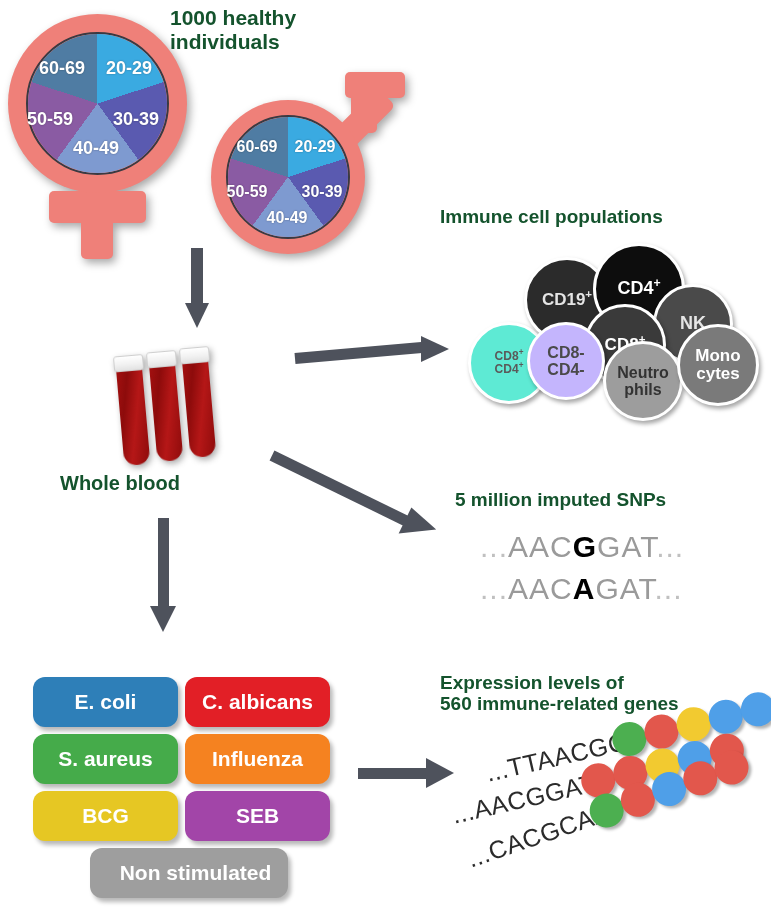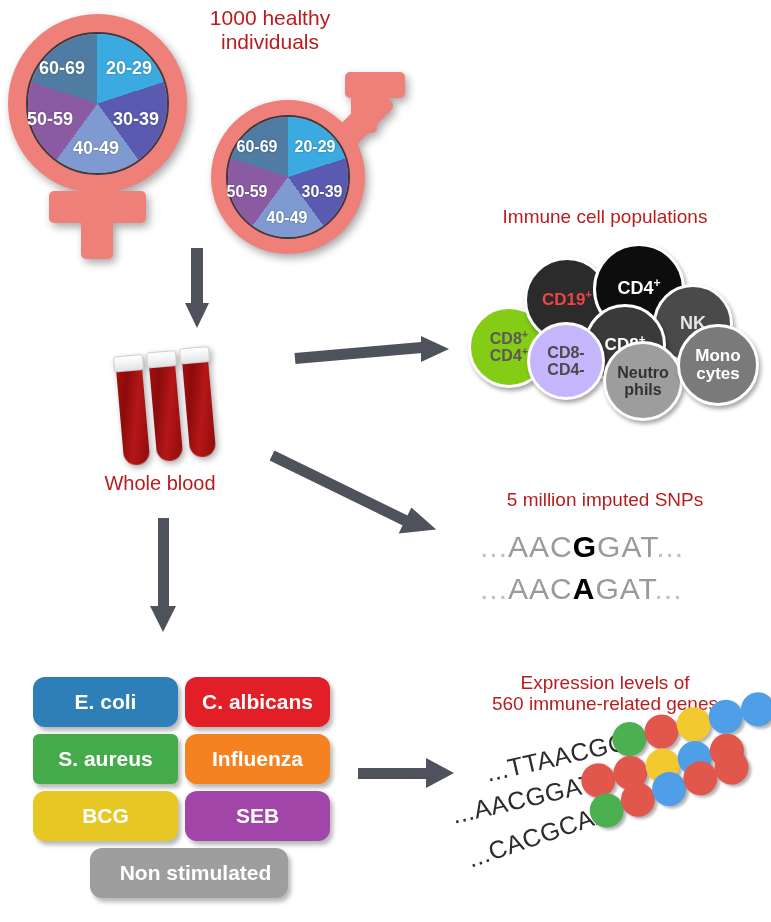--- a/index.html
+++ b/index.html
@@ -12,23 +12,23 @@
     width: 771px;
     height: 922px;
     background: #ffffff;
     font-family: "Liberation Sans", sans-serif;
     overflow: hidden;
   }
   .abs { position: absolute; }
 
   
   .title {
-    font-weight: normal;
-    color: #b91c1c;
-    text-align: center;
+    font-weight: bold;
+    color: #14532d;
+    text-align: left;
     line-height: 1.12;
     white-space: pre-line;
   }
   #cohort-title { left: 170px; top: 6px; width: 200px; font-size: 21px; }
   #immune-title { left: 440px; top: 206px; width: 330px; font-size: 19px; }
   #snp-title    { left: 455px; top: 489px; width: 300px; font-size: 19px; }
   #expr-title   { left: 440px; top: 672px; width: 330px; font-size: 19px; }
   #blood-label  { left: 60px; top: 472px; width: 200px; font-size: 20px; }
 
   
@@ -237,24 +237,24 @@
 
   <div class="abs" style="left:145px; top:518px; width:40px; height:120px;">
     <div class="arrow-shaft" style="left:13px; top:0px; width:11px; height:92px;"></div>
     <div class="arrow-head" style="left:5px; top:88px; border-left:13px solid transparent; border-right:13px solid transparent; border-top:26px solid #4e525c;"></div>
   </div>
 
   <div class="abs title" id="immune-title">Immune cell populations</div>
 
   <div class="abs" style="left:455px; top:240px; width:310px; height:175px;">
 
-    <div class="cell" style="left:13px; top:66px; width:82px; height:82px; background:#84cc16; color:#5a5a5a; font-size:16px;">
+    <div class="cell" style="left:13px; top:82px; width:82px; height:82px; background:#5eead4; color:#5a5a5a; font-size:12px;">
       <span>CD8<sup>+</sup><br>CD4<sup>+</sup></span>
     </div>
-    <div class="cell" style="left:69px; top:17px; width:86px; height:86px; background:#2b2b2b; color:#ef4444; font-size:17px;">
+    <div class="cell" style="left:69px; top:17px; width:86px; height:86px; background:#2b2b2b; color:#e5e5e5; font-size:17px;">
       <span>CD19<sup>+</sup></span>
     </div>
     <div class="cell" style="left:138px; top:3px; width:92px; height:92px; background:#0d0d0d; color:#ffffff; font-size:18px;">
       <span>CD4<sup>+</sup></span>
     </div>
     <div class="cell" style="left:198px; top:44px; width:80px; height:80px; background:#4a4a4a; color:#e5e5e5; font-size:18px;">
       <span>NK</span>
     </div>
     <div class="cell" style="left:129px; top:64px; width:82px; height:82px; background:#3a3a3a; color:#ffffff; font-size:17px;">
       <span>CD8<sup>+</sup></span>
@@ -277,21 +277,21 @@
     <div class="snp-line" style="left:0px; top:42px;"><span class="dim">...</span><span class="mid">AAC</span><span class="hot">A</span><span class="mid">GAT</span><span class="dim">...</span></div>
   </div>
 
   <div class="abs" style="left:33px; top:677px; width:300px; height:220px;">
     <div class="stim" style="left:0px; top:0px; width:145px; height:50px; background:#2e7fb8;">
       <span>E. coli</span>
     </div>
     <div class="stim" style="left:152px; top:0px; width:145px; height:50px; background:#e21f26;">
       <span>C. albicans</span>
     </div>
-    <div class="stim" style="left:0px; top:57px; width:145px; height:50px; background:#45ab4a;border-radius:6px;">
+    <div class="stim" style="left:0px; top:57px; width:145px; height:50px; background:#45ab4a;">
       <span>S. aureus</span>
     </div>
     <div class="stim" style="left:152px; top:57px; width:145px; height:50px; background:#f58220;">
       <span>Influenza</span>
     </div>
     <div class="stim" style="left:0px; top:114px; width:145px; height:50px; background:#e6c723;">
       <span>BCG</span>
     </div>
     <div class="stim" style="left:152px; top:114px; width:145px; height:50px; background:#a245a8;">
       <span>SEB</span>

